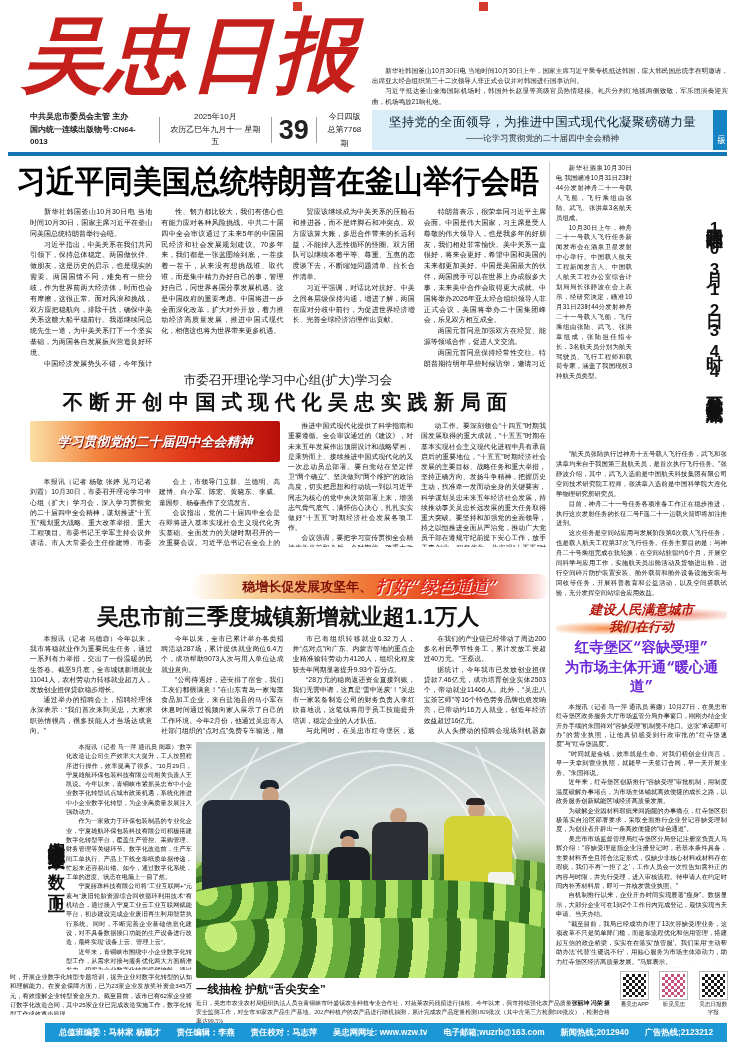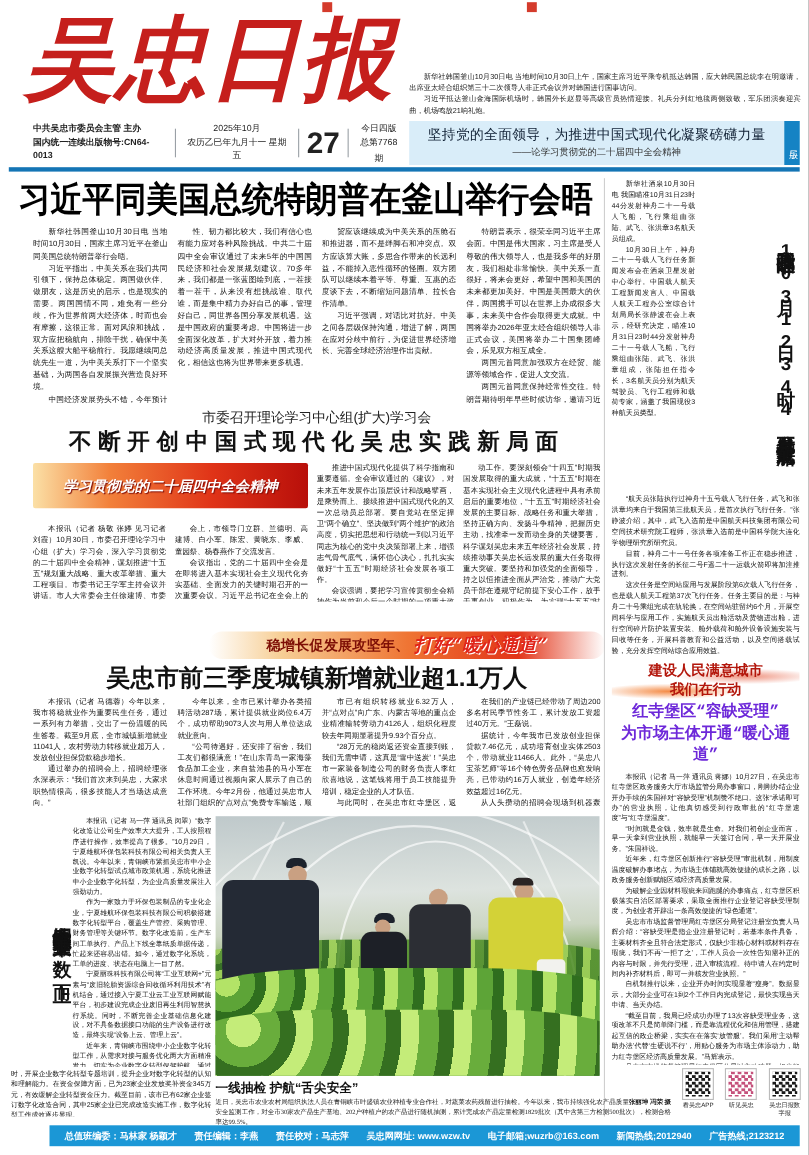--- a/index.html
+++ b/index.html
@@ -147,20 +147,21 @@
     font-family:"Liberation Serif","DejaVu Serif",serif; }
   .cap-credit { float:right; font-weight:bold; }
 
   
   .hs { left:556px; top:602px; width:171px; height:366px; overflow:hidden; }
   .hs-banner {
     height:34px; text-align:center; font-weight:bold; font-size:13px; color:#b3170c; line-height:1.3;
     background:
       radial-gradient(ellipse 90px 10px at 30% 78%, rgba(242,120,40,.85) 0%, rgba(255,255,255,0) 70%),
       radial-gradient(ellipse 90px 10px at 72% 38%, rgba(226,60,24,.55) 0%, rgba(255,255,255,0) 70%);
+    font-style: italic;
   }
   .hs-h { text-align:center; font-size:14.5px; font-weight:bold; color:#6d28d9; line-height:1.35; margin-top:3px;font-family:Liberation Mono, monospace; }
   .hs-body { margin-top:4px; font-size:6.3px; line-height:1.5; height:278px; overflow:hidden; }
 
   
   .qr-row { left:618px; top:972px; width:112px; display:flex; gap:6px; }
   .qr-item { flex:1; text-align:center; }
   .qr {
     width:27px; height:27px; margin:0 auto;
     background:repeating-conic-gradient(#1a1a1a 0% 25%, #fff 0% 50%);
@@ -194,21 +195,21 @@
     <div class="dl-pub">
       <div>中共吴忠市委员会主管 主办</div>
       <div>国内统一连续出版物号:CN64-0013</div>
     </div>
     <div class="sep"></div>
     <div class="dl-date">
       <div>2025年10月</div>
       <div>农历乙巳年九月十一 星期五</div>
     </div>
     <div class="sep"></div>
-    <div class="dl-day">27</div>
+    <div class="dl-day">39</div>
     <div class="sep"></div>
     <div class="dl-ed">
       <div>今日四版</div>
       <div>总第7768期</div>
     </div>
   </div>
 
   <div class="abs promo">
     <div class="promo-text">
       <div class="promo-title">坚持党的全面领导，为推进中国式现代化凝聚磅礴力量</div>
@@ -280,21 +281,21 @@
           <p class="para">会议强调，要把学习宣传贯彻全会精神作为当前和今后一个时期的一项重大政治任务，融会贯通学习，深入广泛宣传，扎实有力贯彻，切实用党的创新理论武装头脑、指导实践、推</p>
         </div>
       <div class="colr jt">
           <p class="para">动工作。要深刻领会“十四五”时期我国发展取得的重大成就，“十五五”时期在基本实现社会主义现代化进程中具有承前启后的重要地位，“十五五”时期经济社会发展的主要目标、战略任务和重大举措，坚持正确方向、发扬斗争精神，把握历史主动，找准牵一发而动全身的关键要害，科学谋划吴忠未来五年经济社会发展，持续推动事关吴忠长远发展的重大任务取得重大突破。要坚持和加强党的全面领导，持之以恒推进全面从严治党，推动广大党员干部在遵规守纪前提下安心工作，放手干事创业，积极作为，为实现“十五五”时期经济社会发展目标提供坚强保证。</p>
         </div>
     </div>
   </div>
 
   <div class="abs banner2">
     <span class="banner2-a">稳增长促发展攻坚年、</span>
-    <span class="banner2-b">打好“暖心通道”</span>
+    <span class="banner2-b">打好“绿色通道”</span>
   </div>
 
   <div class="abs emp-h">吴忠市前三季度城镇新增就业超1.1万人</div>
   <div class="abs emp-body">
     <div class="col jt">
         <p class="para">本报讯（记者 马德蓉）今年以来，我市将稳就业作为重要民生任务，通过一系列有力举措，交出了一份温暖的民生答卷。截至9月底，全市城镇新增就业11041人，农村劳动力转移就业超万人，发放创业担保贷款稳步增长。</p>
         <p class="para">通过举办的招聘会上，招聘经理张永深表示：“我们首次来到吴忠，大家求职热情很高，很多技能人才当场达成意向。”</p>
       </div>
     <div class="col jt">
         <p class="para">今年以来，全市已累计举办各类招聘活动287场，累计提供就业岗位6.4万个，成功帮助9073人次与用人单位达成就业意向。</p>

